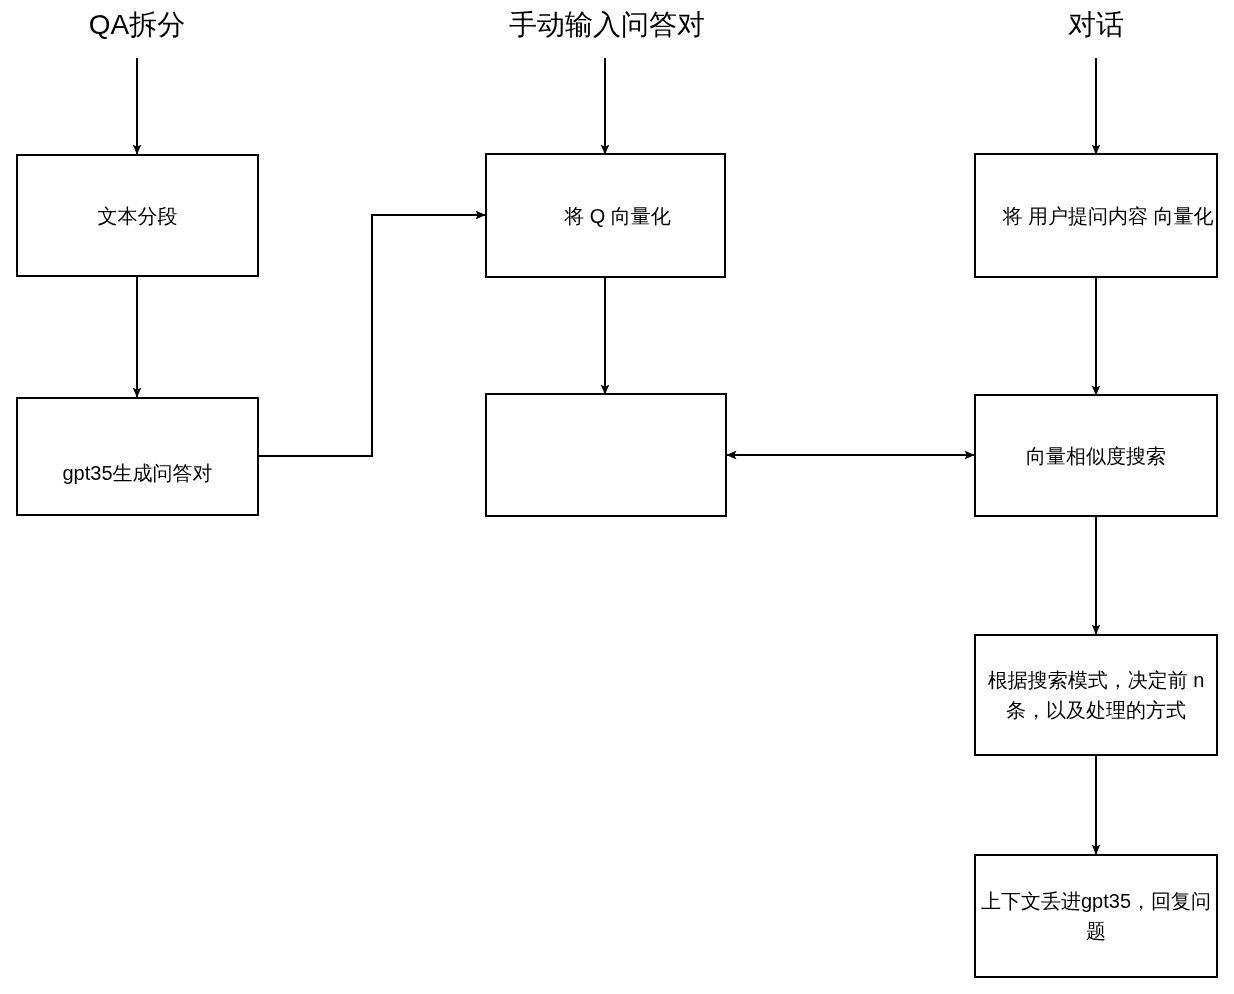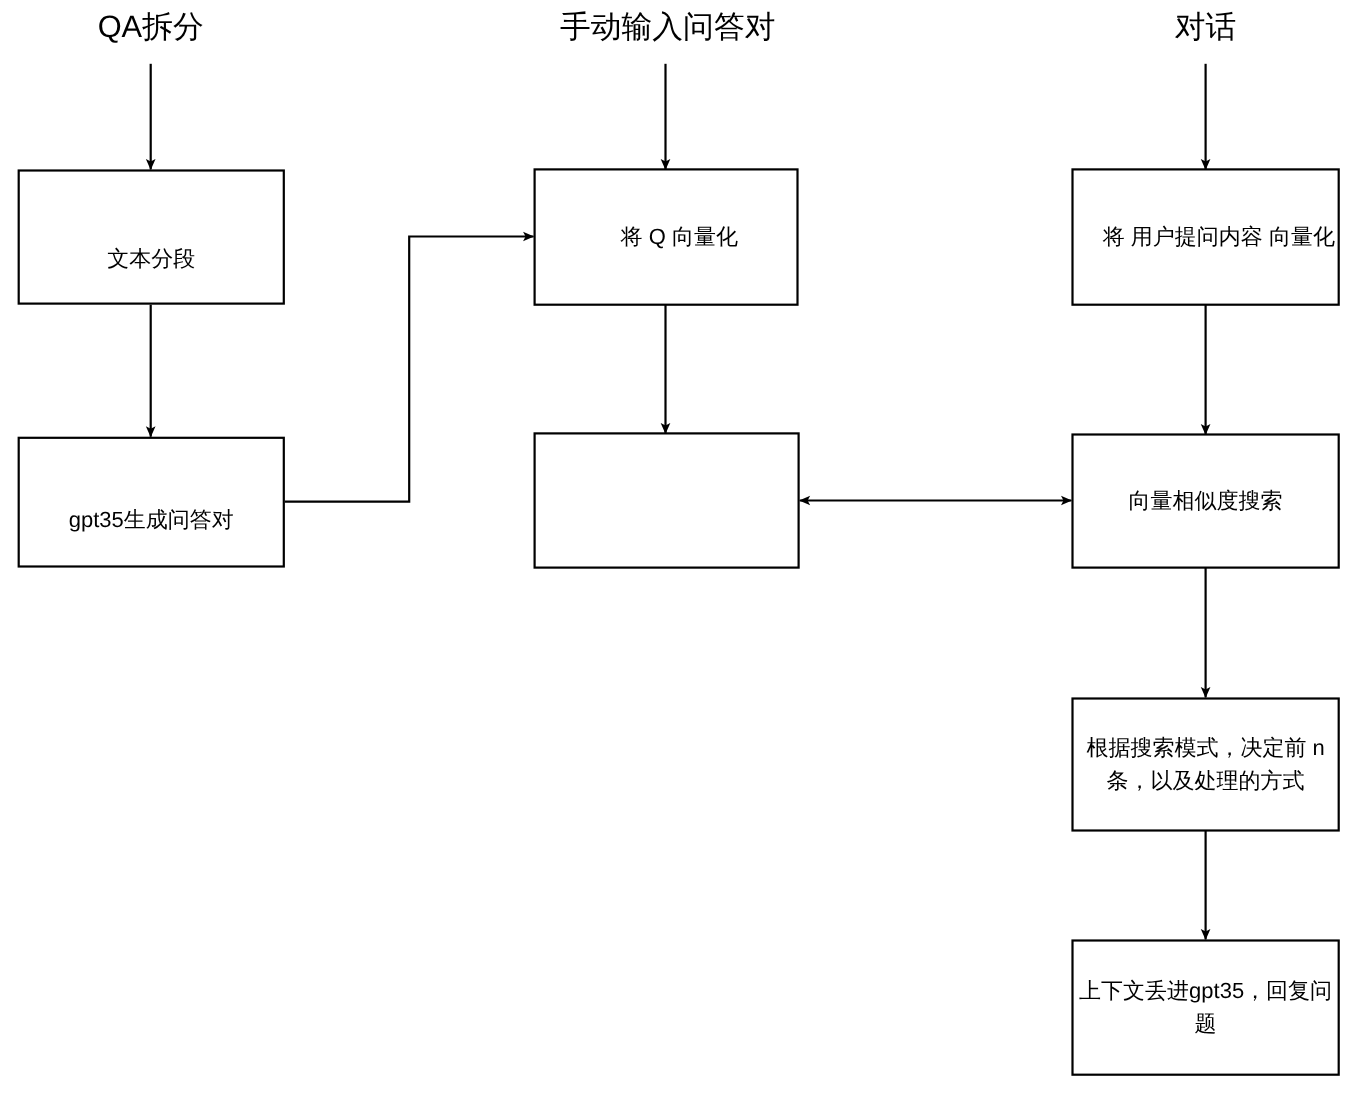--- a/index.html
+++ b/index.html
@@ -110,21 +110,21 @@
     <rect class="node-rect" x="975" y="635" width="242" height="120"></rect>
     <rect class="node-rect" x="975" y="855" width="242" height="122"></rect>
   </svg>
 
   <div class="edge-label" style="left:37px; top:13px; width:200px;">QA拆分</div>
 
   <div class="edge-label" style="left:505px; top:13px; width:200px;text-align:right;">手动输入问答对</div>
 
   <div class="edge-label" style="left:996px; top:13px; width:200px;">对话</div>
 
-  <div class="node-label" style="left:17px; top:155px; width:241px; height:121px;margin-top:20px;">
+  <div class="node-label" style="left:17px; top:155px; width:241px; height:121px;">
     <span>文本分段</span>
   </div>
 
   <div class="node-label" style="left:17px; top:398px; width:241px; height:150px;">
     <span>gpt35生成问答对</span>
   </div>
 
   <div class="node-label" style="left:486px; top:154px; width:239px; height:123px;padding-left:12px;">
     <span>将 Q 向量化</span>
   </div>

